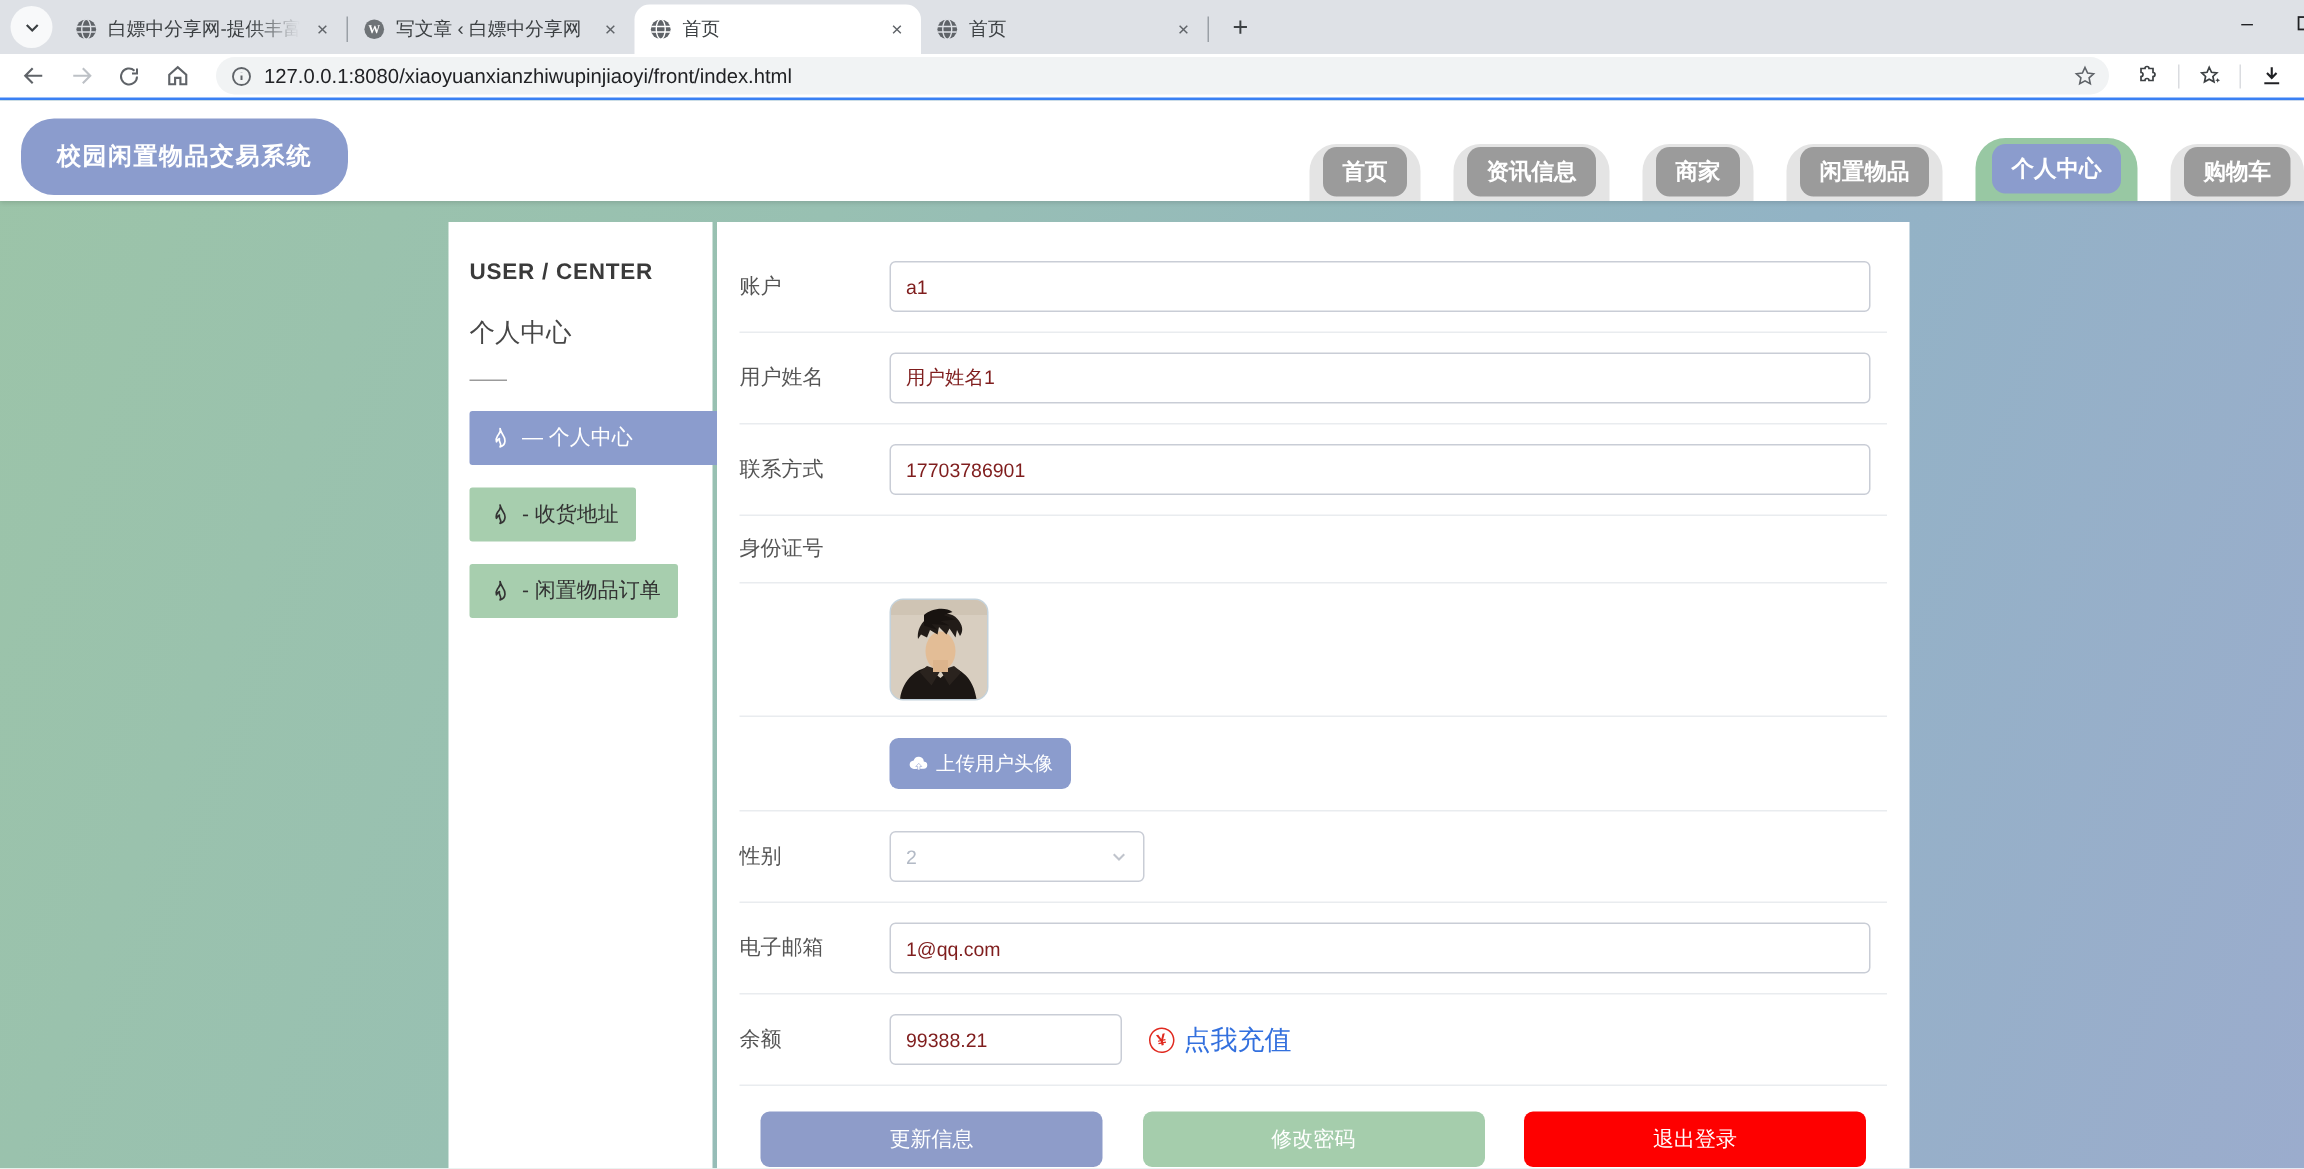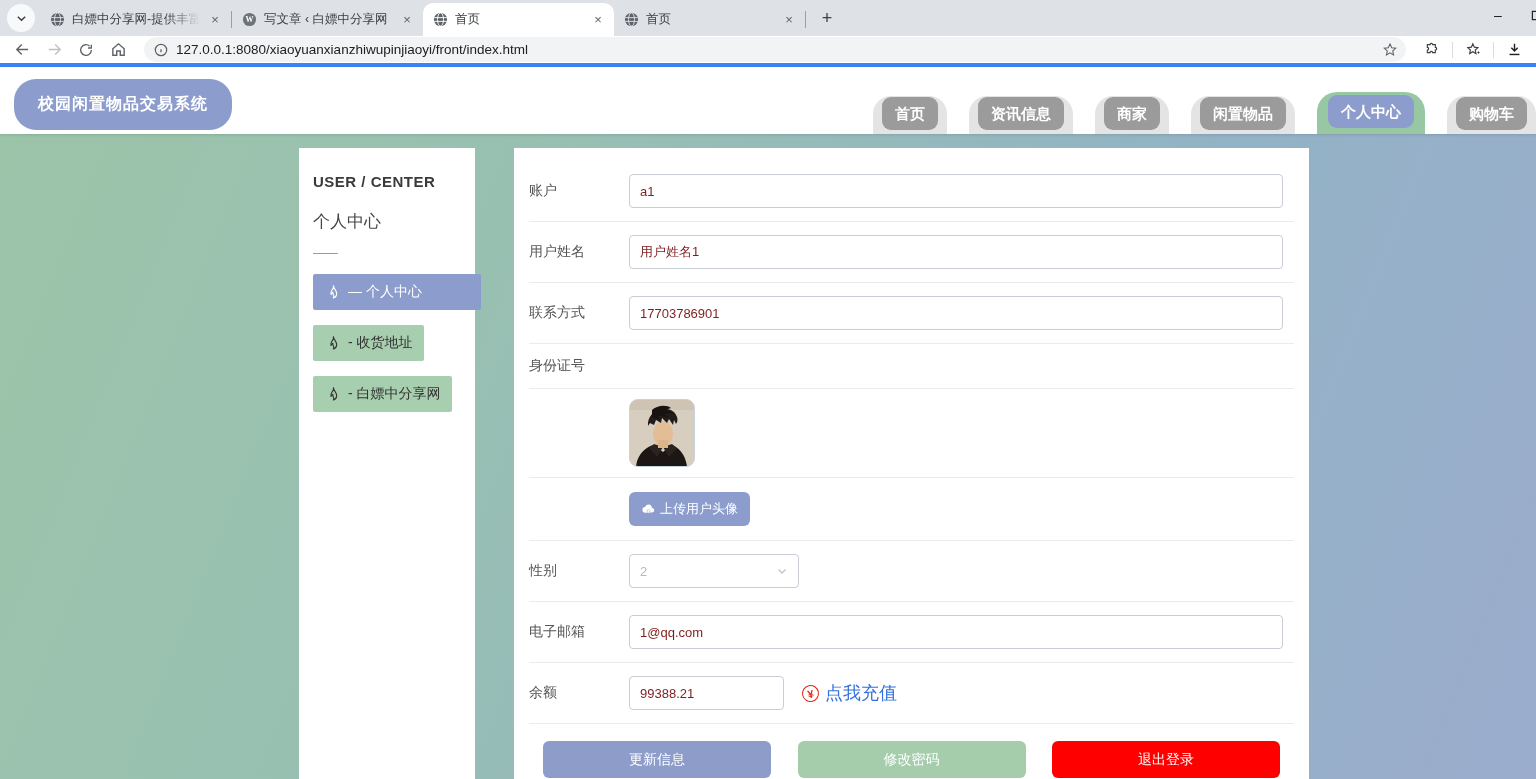--- a/index.html
+++ b/index.html
@@ -17,21 +17,21 @@
   .tab .fade { -webkit-mask-image:linear-gradient(90deg,#000 75%,transparent); mask-image:linear-gradient(90deg,#000 75%,transparent); }
   .tab-close { width:16px; height:16px; border-radius:50%; display:flex; align-items:center; justify-content:center;
     font-size:13px; color:#5f6368; flex:none; }
   .tab-sep { width:1px; height:17px; background:#9aa0a6; margin-bottom:8px; flex:none; }
   .newtab { width:26px; height:26px; margin:0 0 5px 8px; display:flex; align-items:center; justify-content:center;
     font-size:18px; color:#3c4043; flex:none; }
   .win-controls { position:absolute; right:0; top:0; height:30px; display:flex; align-items:center; gap:26px; padding-right:0; }
   .win-btn { color:#202124; font-size:14px; width:14px; text-align:center; }
 
   .toolbar { height:31px; background:#ffffff; display:flex; align-items:center; padding:0 10px; gap:8px;
-    border-bottom:4px solid #3b82f6; }
+    border-bottom:2px solid #3b82f6; }
   .nav-ico { width:24px; height:24px; display:flex; align-items:center; justify-content:center; flex:none; }
   .omnibox { flex:1; height:25px; background:#f1f3f4; border-radius:13px; display:flex; align-items:center;
     padding:0 8px 0 10px; gap:8px; margin:0 6px; }
   .omnibox .url { flex:1; font-size:13.5px; color:#202124; white-space:nowrap; overflow:hidden; }
   .tool-sep { width:1px; height:16px; background:#dadce0; flex:none; }
 
   
   .site { height:712px; background:linear-gradient(112deg,#9cc4a8 0%,#98c0b2 32%,#92b3c5 68%,#9baccd 100%); }
   .site-header { height:67px; background:#ffffff; box-shadow:0 1px 3px rgba(0,0,0,.12); display:flex;
     align-items:center; padding:0 0 0 14px; position:relative; overflow:visible; }
@@ -49,21 +49,21 @@
   .sidebar { width:176px; padding:25px 14px 0; flex:none; }
   .crumb { font-size:15px; font-weight:bold; color:#3a3a3a; letter-spacing:.5px; }
   .side-title { font-size:17px; color:#474747; margin-top:20px; }
   .side-rule { width:25px; height:1px; background:#9b9b9b; margin-top:20px; }
   .menu { margin-top:20px; display:flex; flex-direction:column; gap:15px; align-items:flex-start; }
   .menu-item { display:flex; align-items:center; gap:7px; font-size:14px; padding:9px 11px; border-radius:2px;
     background:#a7ceae; color:#333; }
   .menu-item.active { background:#8b9ccd; color:#fff; width:168px; }
   .menu-item svg { flex:none; }
 
-  .form-panel { width:795px; padding:0 15px;margin-left:36px; }
+  .form-panel { width:795px; padding:0 15px; }
   .frow { display:flex; align-items:center; border-bottom:1px solid #e9ecef; padding:13px 0; }
   .flabel { width:100px; flex:none; font-size:14px; color:#555; }
   .finput { height:34px; border:1px solid #c9cdd6; border-radius:4px; background:#fff; color:#7f1d1d;
     font-size:13px; padding:0 10px; width:654px; font-family:inherit; outline:none; }
   .finput.short { width:155px; }
   .fselect { width:170px; height:34px; border:1px solid #c9cdd6; border-radius:4px; display:flex;
     align-items:center; justify-content:space-between; padding:0 10px; color:#b3bac6; font-size:13px; }
   .avatar-box { width:66px; height:68px; border:1px solid #c3d2dc; border-radius:9px; overflow:hidden; background:#d8cec0; }
   .upload-btn { background:#8b9ccd; color:#fff; border:none; border-radius:6px; height:34px; padding:0 12px;
     font-size:13px; display:flex; align-items:center; gap:4px; font-family:inherit;text-align:right; }
@@ -221,21 +221,21 @@
         <div class="menu-item">
           <svg width="17" height="17" viewBox="0 0 20 20">
               <path d="M11 2c1.1 2.7-.8 4-1.9 5.6-1 1.5-1.4 3-.9 4.8.5-1.2 1.1-2 2.3-2.6-.4 1.9.3 2.7.8 3.8.4.9.3 1.8-.3 2.8 2.2-.6 3.7-2.2 3.9-4.5.2-2-.7-3.7-1.8-5.3C12 5 11.4 3.6 11 2z" fill="none" stroke="#333" stroke-width="1.3" stroke-linejoin="round"></path>
             </svg>
           <span>- 收货地址</span>
         </div>
         <div class="menu-item">
           <svg width="17" height="17" viewBox="0 0 20 20">
               <path d="M11 2c1.1 2.7-.8 4-1.9 5.6-1 1.5-1.4 3-.9 4.8.5-1.2 1.1-2 2.3-2.6-.4 1.9.3 2.7.8 3.8.4.9.3 1.8-.3 2.8 2.2-.6 3.7-2.2 3.9-4.5.2-2-.7-3.7-1.8-5.3C12 5 11.4 3.6 11 2z" fill="none" stroke="#333" stroke-width="1.3" stroke-linejoin="round"></path>
             </svg>
-          <span>- 白嫖中分享网</span>
+          <span>- 闲置物品订单</span>
         </div>
       </div>
     </div>
 
     <div class="panel form-panel">
 
       <div class="frow" style="padding-top:26px">
         <span class="flabel">账户</span>
         <input class="finput" value="a1" style="">
       </div>

